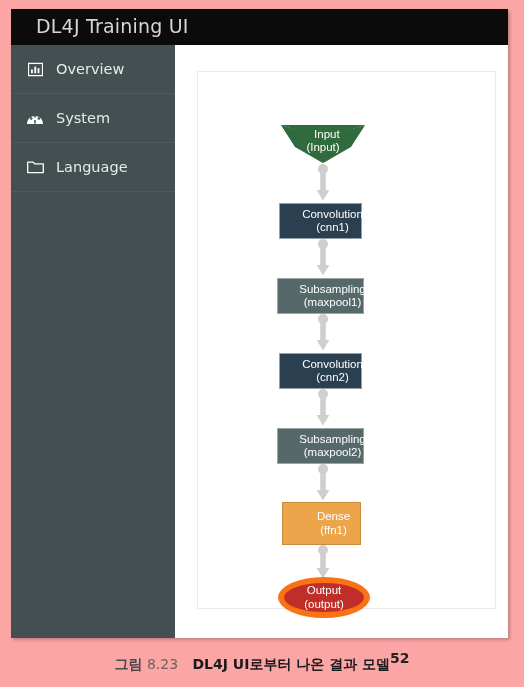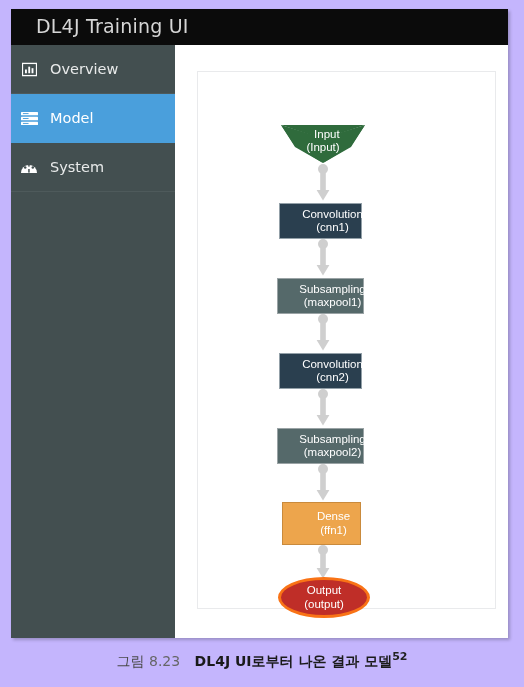--- a/index.html
+++ b/index.html
@@ -9,21 +9,21 @@
     width: 524px;
     height: 687px;
     overflow: hidden;
     font-family: "Liberation Sans", sans-serif;
   }
 
   #root {
     position: relative;
     width: 524px;
     height: 687px;
-    background: #c4b5fd;
+    background: #fca5a5;
   }
 
   
   .app-window {
     position: absolute;
     left: 11px;
     top: 9px;
     width: 497px;
     height: 629px;
     background: #ffffff;
@@ -60,21 +60,21 @@
     height: 593px;
     background: #434f50;
   }
   .nav-item {
     position: relative;
     height: 49px;
     box-sizing: border-box;
     border-bottom: 1px solid #4e5a5b;
     display: flex;
     align-items: center;
-    padding-left: 8px;
+    padding-left: 14px;
     color: #e8eaea;
     font-size: 14.5px;
     font-family: "DejaVu Sans", sans-serif;
     cursor: pointer;
   }
   .nav-item.active {
     background: #4a9fdc;
     border-bottom: 1px solid #4a9fdc;
     color: #ffffff;
   }
@@ -153,45 +153,45 @@
   }
   .node-input .txt {
     position: relative;
     z-index: 2;
     top: -3px;
   }
 
   .node-output {
     background: #bf2e28;
     border-radius: 50%;
-    border: 3px solid #f97316;
+    border: 6px solid #f97316;
   }
 
   .conn {
     position: absolute;
     width: 14px;
   }
   .conn svg { display:block; }
 
   
   .caption {
     position: absolute;
     left: 0;
     top: 650px;
     width: 524px;
     text-align: center;
     font-family: "DejaVu Sans", sans-serif;
     font-size: 14px;
     color: #222222;
     white-space: nowrap;
   }
-  .caption .fig-label { color: #4a4a4a; font-weight: 400; }
+  .caption .fig-label { color: #4a4a4a; font-weight: 700; }
   .caption .fig-num   { color: #666666; font-weight: 400; }
   .caption .fig-title { font-weight: 700; color: #1a1a1a; margin-left: 10px; }
-  .caption sup { font-size: 11px; font-weight: 700; }
+  .caption sup { font-size: 14px; font-weight: 700; }
 </style>
 </head>
 <body>
 
 <div id="root">
 
   <div class="app-window">
 
     <div class="titlebar">
       <div class="titlebar-text">DL4J Training UI</div>
@@ -204,47 +204,42 @@
           <svg width="15" height="15" viewBox="0 0 16 16">
             <rect x="0.5" y="1.5" width="15" height="13" fill="none" stroke="#ffffff" stroke-width="1.4"></rect>
             <rect x="3.2" y="8" width="2" height="4" fill="#ffffff"></rect>
             <rect x="6.7" y="5" width="2" height="7" fill="#ffffff"></rect>
             <rect x="10.2" y="6.6" width="2" height="5.4" fill="#ffffff"></rect>
           </svg>
         </span>
         <span class="nav-label">Overview</span>
       </div>
 
-      <div class="nav-item active">
-        <span class="nav-icon">
-          <svg width="17" height="15" viewBox="0 0 18 15">
-            <rect x="0" y="0.5" width="18" height="3.6" rx="0.6" fill="#ffffff"></rect>
-            <rect x="0" y="5.7" width="18" height="3.6" rx="0.6" fill="#ffffff"></rect>
-            <rect x="0" y="10.9" width="18" height="3.6" rx="0.6" fill="#ffffff"></rect>
-            <rect x="2" y="1.8" width="6" height="1" fill="#4a9fdc"></rect>
-            <rect x="2" y="7" width="6" height="1" fill="#4a9fdc"></rect>
-            <rect x="2" y="12.2" width="6" height="1" fill="#4a9fdc"></rect>
-          </svg>
-        </span>
-        <span class="nav-label">Model</span>
-      </div>
 
       <div class="nav-item">
         <span class="nav-icon">
           <svg width="18" height="15" viewBox="0 0 18 15">
             <path d="M1,13 A8,8 0 1,1 17,13 Z" fill="#ffffff"></path>
             <circle cx="5.2" cy="7.4" r="1.25" fill="#434f50"></circle>
             <circle cx="12.8" cy="7.4" r="1.25" fill="#434f50"></circle>
             <rect x="8.2" y="4.2" width="1.5" height="2.4" fill="#434f50"></rect>
             <rect x="8.2" y="9.0" width="1.5" height="3.6" fill="#434f50"></rect>
           </svg>
         </span>
         <span class="nav-label">System</span>
       </div>
 
+      <div class="nav-item">
+        <span class="nav-icon">
+          <svg width="17" height="14" viewBox="0 0 17 14">
+            <path d="M0.7,12.6 L0.7,2.2 L6.2,2.2 L7.6,3.9 L16.3,3.9 L16.3,12.6 Z" fill="none" stroke="#ffffff" stroke-width="1.3" stroke-linejoin="round"></path>
+          </svg>
+        </span>
+        <span class="nav-label">Language</span>
+      </div>
 
     </div>
 
     <div class="content">
       <div class="panel-card">
         <div class="graph">
 
           <div class="node node-input" style="left:83px; top:53px; width:84px; height:38px;">
             <svg class="vee" viewBox="0 0 84 38" preserveAspectRatio="none">
               <path d="M0,0 L84,0 L42,38 Z M0,0 L14,22 L42,38 L70,22 L84,0 L42,14 Z" fill="#2f6b3c"></path>

